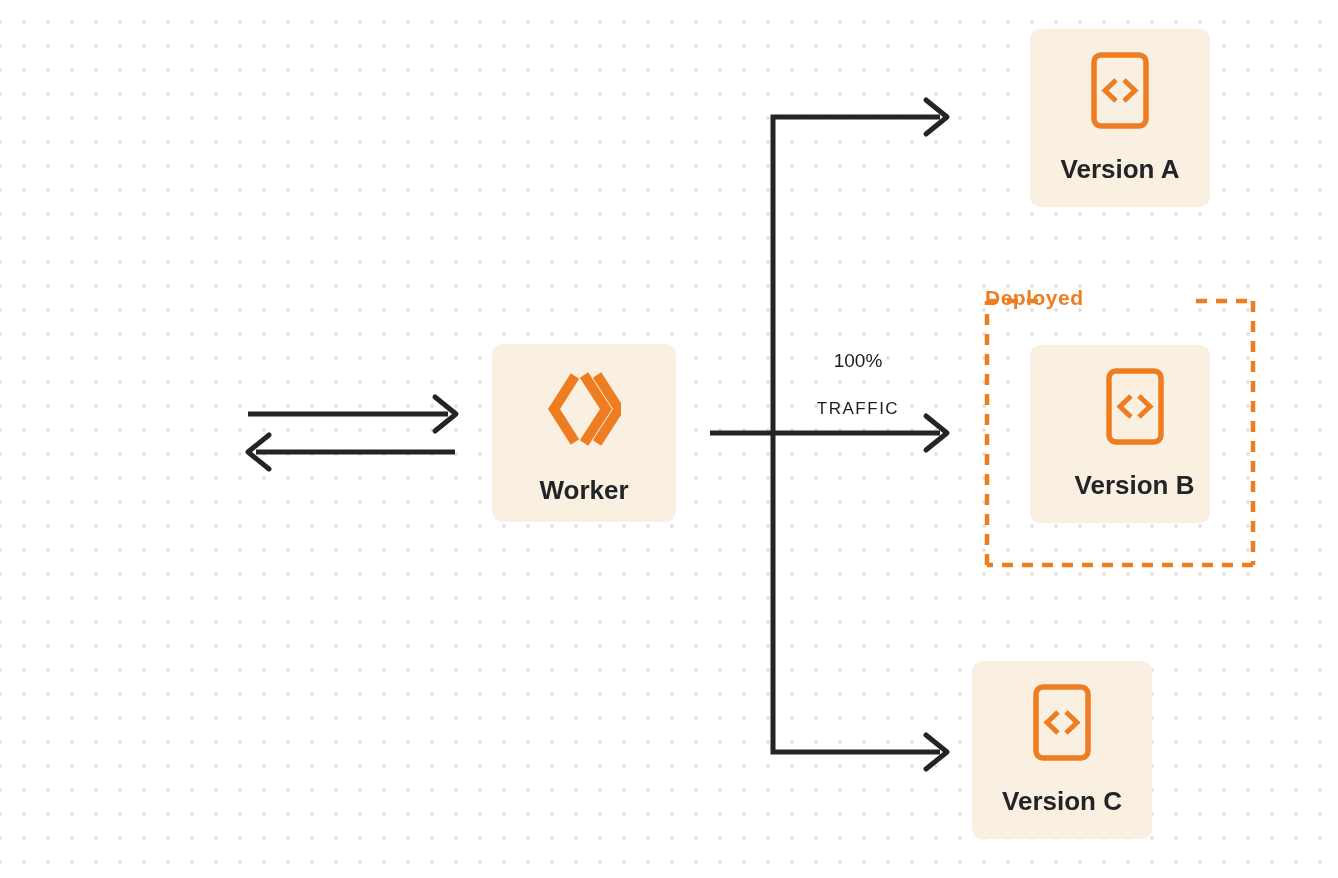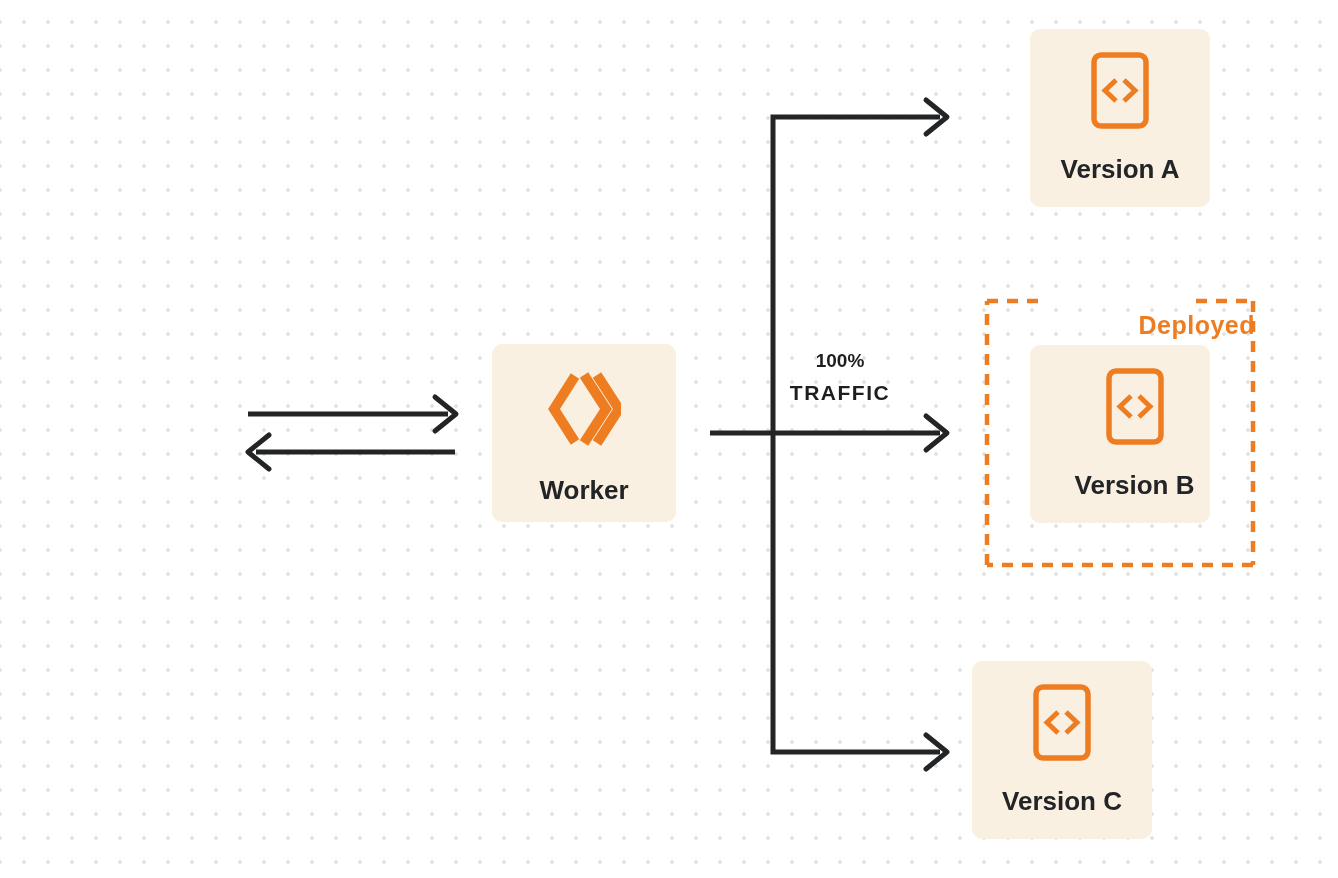--- a/index.html
+++ b/index.html
@@ -56,37 +56,36 @@
     justify-content: flex-start;
   }
   .version-node .node-label { margin-top: 25px; }
   .version-a { left: 1030px; top: 29px; }
   .version-b { left: 1030px; top: 345px; padding-left: 29px; }
   .version-c { left: 972px; top: 661px; }
   .deployed-label {
     position: absolute;
     left: 985px; top: 286px;
     width: 270px;
-    text-align: right;
-    font-size: 25px;
+    text-align: left;
+    font-size: 21px;
     font-weight: 700;
     color: #ee7d22;
     letter-spacing: 0.5px;
-    margin-top: 25px;
   }
   .traffic-label {
     position: absolute;
-    left: 780px; top: 350px;
+    left: 798px; top: 350px;
     width: 120px;
     text-align: center;
     color: #1d1e20;
-    font-weight: 700;
+    font-weight: 400;
   }
   .traffic-label .pct  { font-size: 19px; }
-  .traffic-label .word { font-size: 21px; letter-spacing: 1.5px; margin-top: 9px; }
+  .traffic-label .word { font-size: 17px; letter-spacing: 1.5px; margin-top: 27px; }
   .icon-svg { display: block; }
 </style>
 </head>
 <body>
 
 <div class="canvas">
 
   <svg class="overlay" viewBox="0 0 1338 878" xmlns="http://www.w3.org/2000/svg">
     <g fill="none" stroke="#232426" stroke-width="5">
 

